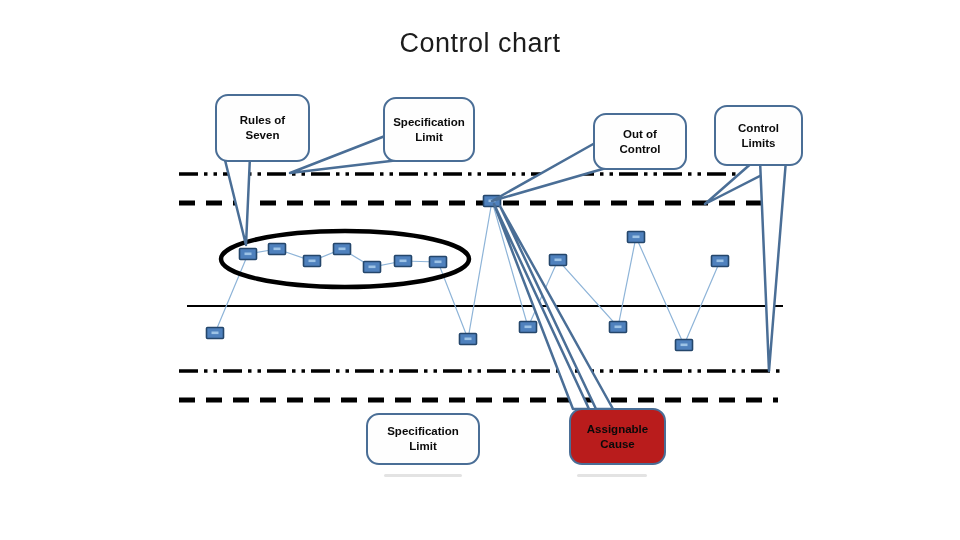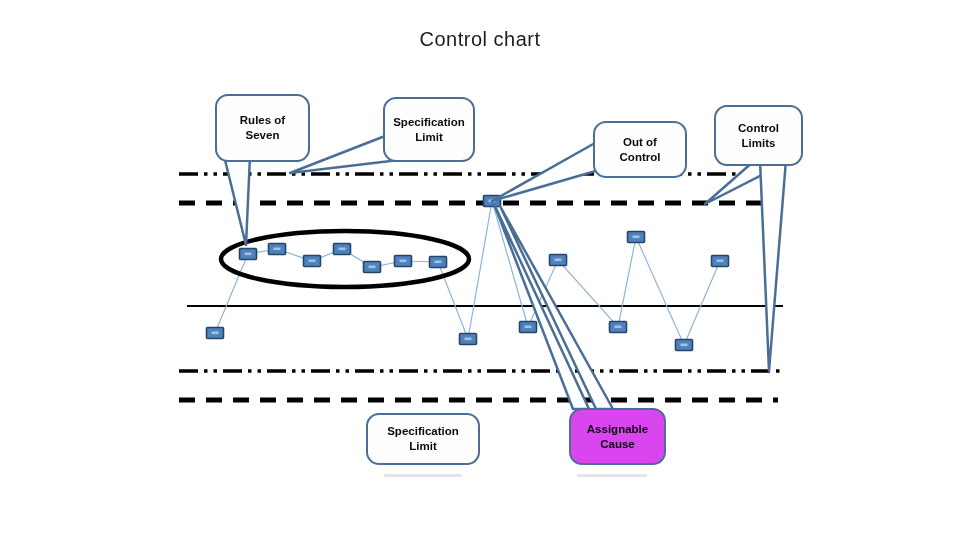--- a/index.html
+++ b/index.html
@@ -1,19 +1,19 @@
 <!DOCTYPE html>
 <html><head>
 <meta charset="utf-8">
 <style>
   html,body{margin:0;padding:0;background:#fff;}
   .stage{position:relative;width:960px;height:540px;background:#ffffff;overflow:hidden;
          font-family:"Liberation Sans",sans-serif;}
   .title{position:absolute;left:0;top:28px;width:960px;text-align:center;
-         font-size:20px;color:#1c1c1c;letter-spacing:.5px;}
+         font-size:27px;color:#1c1c1c;letter-spacing:.5px;}
   #chart-svg{position:absolute;left:0;top:0;}
   .callout{position:absolute;background:#fefefe;border:2.5px solid #4a6e96;border-radius:13px;
            display:flex;align-items:center;justify-content:center;text-align:center;
            font-weight:bold;font-size:11.5px;line-height:1.3;color:#0a0a0a;
            white-space:pre-line;z-index:3;}
   .co-rules   {left:207px;top:94px; width:91px; height:64px;}
   .co-specTop {left:383px;top:97px; width:88px; height:61px;}
   .co-ooc     {left:593px;top:113px;width:90px; height:53px;}
   .co-climits {left:714px;top:105px;width:85px; height:57px;}
   .co-specBot {left:366px;top:413px;width:110px;height:48px;}
@@ -75,24 +75,24 @@
       <polygon points="705,204 754,161 791,160" fill="#ffffff" stroke="#4a6e96" stroke-width="2.5" stroke-linejoin="round"></polygon>
       <polygon points="769,371 760,160 786,160" fill="#ffffff" stroke="#4a6e96" stroke-width="2.5" stroke-linejoin="round"></polygon>
       <polygon points="494,204 573,409 589,409" fill="#ffffff" stroke="#4a6e96" stroke-width="2.5" stroke-linejoin="round"></polygon>
       <polygon points="500,206 596,409 613,409" fill="#ffffff" stroke="#4a6e96" stroke-width="2.5" stroke-linejoin="round"></polygon>
     </svg>
 
   <div class="callout co-rules" style="border-color: rgb(74, 110, 150); background: rgb(254, 254, 254); color: rgb(10, 10, 10); margin-left: 8px;">Rules of
 Seven</div>
   <div class="callout co-specTop" style="border-color: rgb(74, 110, 150); background: rgb(254, 254, 254); color: rgb(10, 10, 10);">Specification
 Limit</div>
-  <div class="callout co-ooc" style="border-color: rgb(74, 110, 150); background: rgb(254, 254, 254); color: rgb(10, 10, 10); margin-top: 8px;">Out of
+  <div class="callout co-ooc" style="border-color: rgb(74, 110, 150); background: rgb(254, 254, 254); color: rgb(10, 10, 10);">Out of
 Control</div>
   <div class="callout co-climits" style="border-color: rgb(74, 110, 150); background: rgb(254, 254, 254); color: rgb(10, 10, 10);">Control
 Limits</div>
   <div class="callout co-specBot" style="border-color: rgb(74, 110, 150); background: rgb(254, 254, 254); color: rgb(10, 10, 10);">Specification
 Limit</div>
-  <div class="callout co-cause" style="border-color: rgb(74, 110, 150); background: #d946ef; color: rgb(10, 10, 10);">Assignable
+  <div class="callout co-cause" style="border-color: rgb(74, 110, 150); background: #b91c1c; color: rgb(10, 10, 10);">Assignable
 Cause</div>
 
   <div class="shadow sh-specBot"></div>
   <div class="shadow sh-cause"></div>
 </div>
 
 </body></html>

